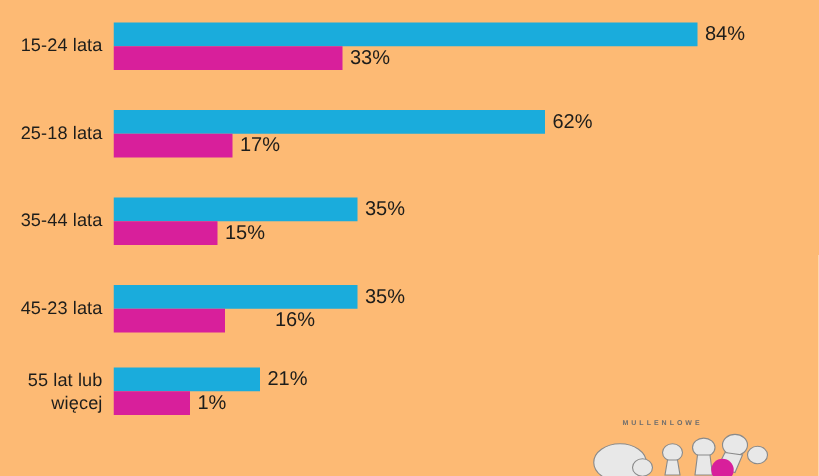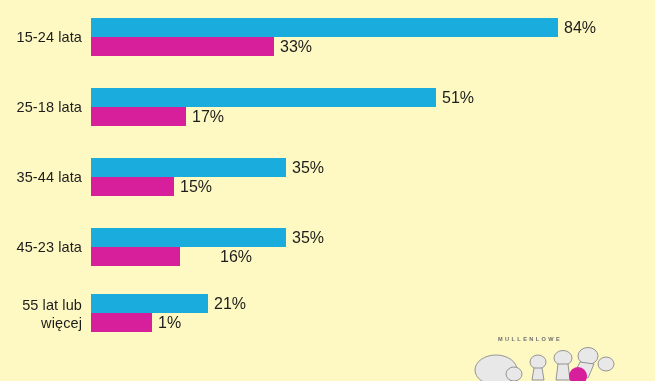--- a/index.html
+++ b/index.html
@@ -7,21 +7,21 @@
     padding: 0;
     background: #ffffff;
   }
   body {
     font-family: "Liberation Sans", sans-serif;
   }
   #canvas {
     position: relative;
     width: 655px;
     height: 381px;
-    background: #fef9c3;
+    background: #fdba74;
     overflow: hidden;
   }
 
   
   #chart {
     position: absolute;
     left: 0;
     top: 0;
     width: 655px;
     height: 381px;
@@ -115,21 +115,21 @@
           <div class="bar-value" style="left:189px">33%</div>
         </div>
       </div>
     </div>
 
     <div class="group" style="top:88px">
       <div class="cat-label" style="top:10px">25-18 lata</div>
       <div class="bars">
         <div class="bar-row">
           <div class="bar blue" style="width:345px"></div>
-          <div class="bar-value" style="left:351px">51%</div>
+          <div class="bar-value" style="left:351px">62%</div>
         </div>
         <div class="bar-row">
           <div class="bar pink" style="width:95px"></div>
           <div class="bar-value" style="left:101px">17%</div>
         </div>
       </div>
     </div>
 
     <div class="group" style="top:158px">
       <div class="cat-label" style="top:10px">35-44 lata</div>

